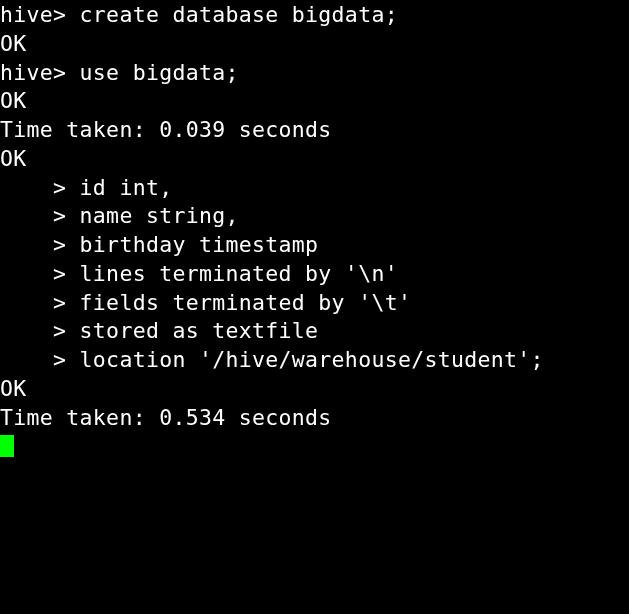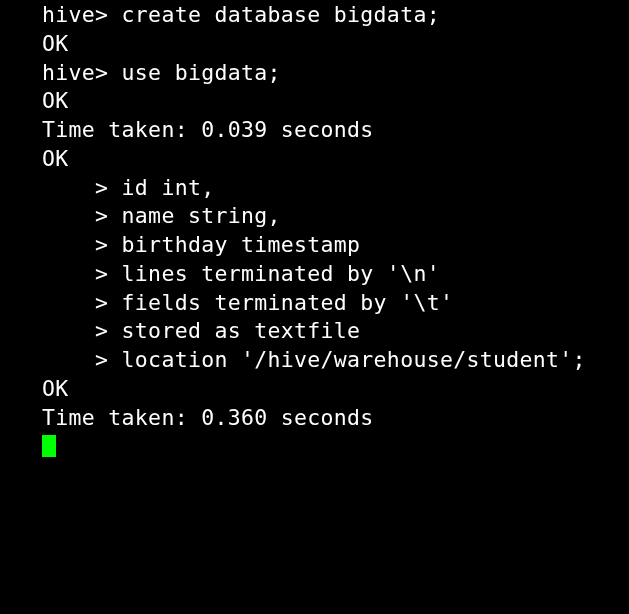--- a/index.html
+++ b/index.html
@@ -29,21 +29,20 @@
     width: 629px;
   }
 
   .line {
     display: block;
     height: 28.75px;
     line-height: 28.75px;
     white-space: pre;
     letter-spacing: 0.32px;
     color: #ffffff;
-    margin-left: 42px;
   }
 
   .cursor {
     display: inline-block;
     width: 14.2px;
     height: 22px;
     background: #00ff00;
     vertical-align: -4px;
     margin-left: 0.2px;
   }
@@ -61,18 +60,18 @@
     <div class="line">Time taken: 0.039 seconds</div>
     <div class="line">OK</div>
     <div class="line">    &gt; id int,</div>
     <div class="line">    &gt; name string,</div>
     <div class="line">    &gt; birthday timestamp</div>
     <div class="line">    &gt; lines terminated by '\n'</div>
     <div class="line">    &gt; fields terminated by '\t'</div>
     <div class="line">    &gt; stored as textfile</div>
     <div class="line">    &gt; location '/hive/warehouse/student';</div>
     <div class="line">OK</div>
-    <div class="line">Time taken: 0.360 seconds</div>
+    <div class="line">Time taken: 0.534 seconds</div>
 
     <div class="line"><span class="cursor"></span></div>
 
   </div>
 </div>
 
 </body></html>

